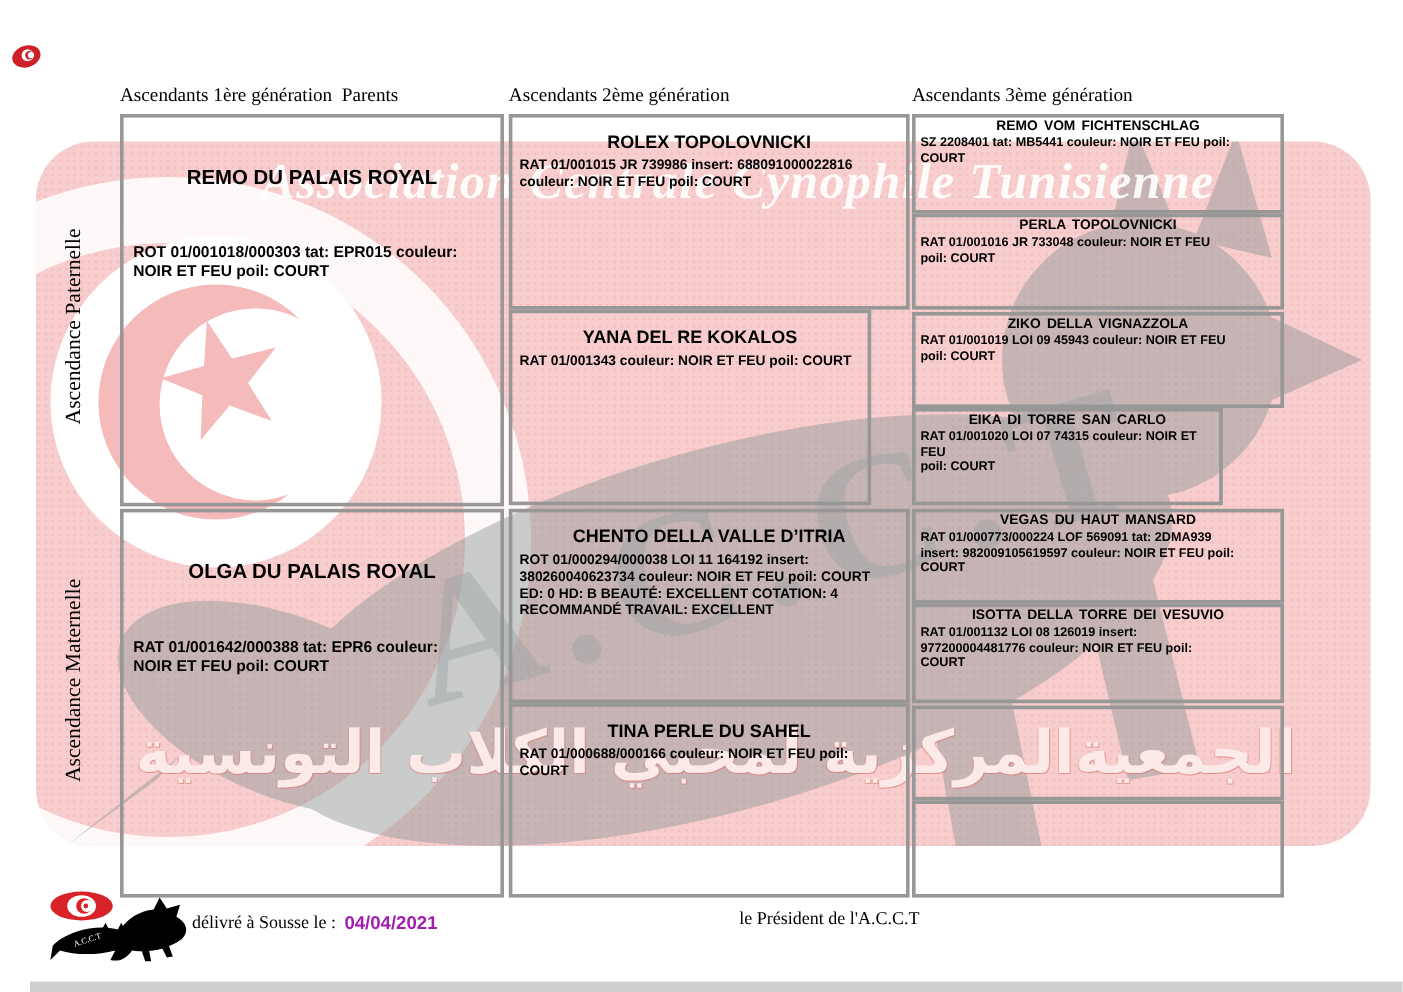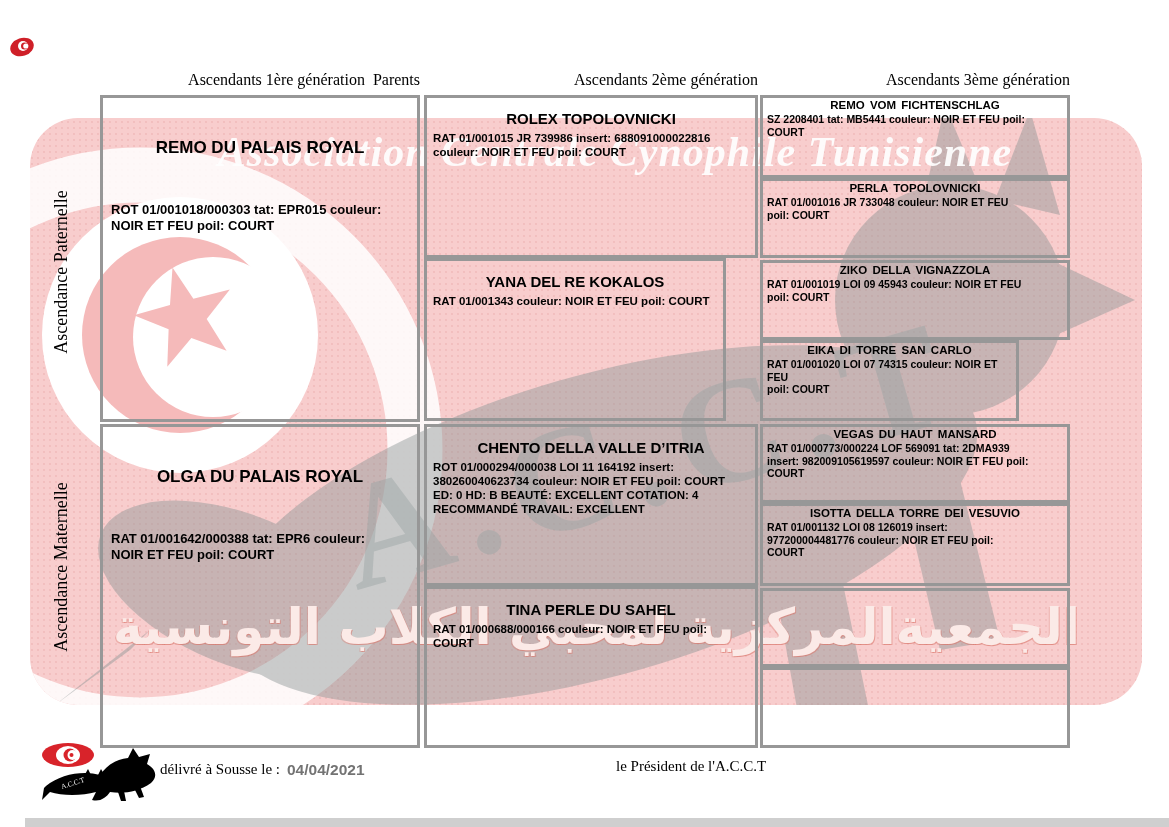--- a/index.html
+++ b/index.html
@@ -16,42 +16,42 @@
            font-family:"Liberation Serif",serif;font-size:150px;font-weight:bold;
            color:#9aa4a4;opacity:.45;letter-spacing:14px;transform:rotate(-16deg);
            white-space:nowrap;}
   .wm-arabic{position:absolute;left:105px;top:598px;width:975px;z-index:1;
              font-family:"DejaVu Sans",sans-serif;font-size:50px;font-weight:bold;
              color:#fbeae7;text-shadow:1px 1px 0 rgba(219,120,110,.55),-1px 1px 0 rgba(219,120,110,.35);
              white-space:nowrap;}
 
   
   .colhead{position:absolute;top:71px;z-index:2;font-family:"Liberation Serif",serif;
-           font-size:16px;color:#000;text-align:right;white-space:pre;}
+           font-size:16px;color:#000;text-align:left;white-space:pre;}
   .sidelabel{position:absolute;z-index:2;width:300px;height:22px;
              font-family:"Liberation Serif",serif;font-size:18px;color:#000;
              text-align:center;transform:rotate(-90deg);}
 
   
   .box{position:absolute;border:3px solid #979797;box-sizing:border-box;z-index:2;
        background:transparent;}
   .box .name{font-weight:bold;color:#000;text-align:center;white-space:pre-line;}
   .box .details{font-weight:bold;color:#000;text-align:left;white-space:pre-line;}
   .g1 .name{font-size:17px;padding-top:40px;}
   .g1 .details{font-size:13px;line-height:16px;margin-top:44px;padding:0 8px;}
   .g2 .name{font-size:15px;padding-top:12px;}
   .g2 .details{font-size:11.5px;line-height:14px;margin-top:4px;padding:0 6px;}
   .g3 .name{font-size:11.5px;padding-top:1px;word-spacing:2px;}
   .g3 .details{font-size:10.5px;line-height:12.5px;margin-top:2px;padding:0 4px;}
 
   
   .f-deliv{position:absolute;left:160px;top:761px;z-index:3;
            font-family:"Liberation Serif",serif;font-size:15px;color:#000;}
   .f-date{position:absolute;left:287px;top:761px;z-index:3;
-          font-family:"Liberation Sans",sans-serif;font-weight:bold;font-size:15.5px;color:#737373;}
+          font-family:"Liberation Sans",sans-serif;font-weight:bold;font-size:15.5px;color:#a21caf;}
   .f-pres{position:absolute;left:616px;top:758px;z-index:3;
           font-family:"Liberation Serif",serif;font-size:15px;color:#000;}
   .f-logo{position:absolute;left:40px;top:742px;z-index:3;}
   .corner-mark{position:absolute;left:8px;top:34px;z-index:3;}
   .bottombar{position:absolute;left:25px;top:818px;width:1144px;height:9px;
              background:#cfcfcf;z-index:3;}
 </style>
 </head>
 <body>
 

